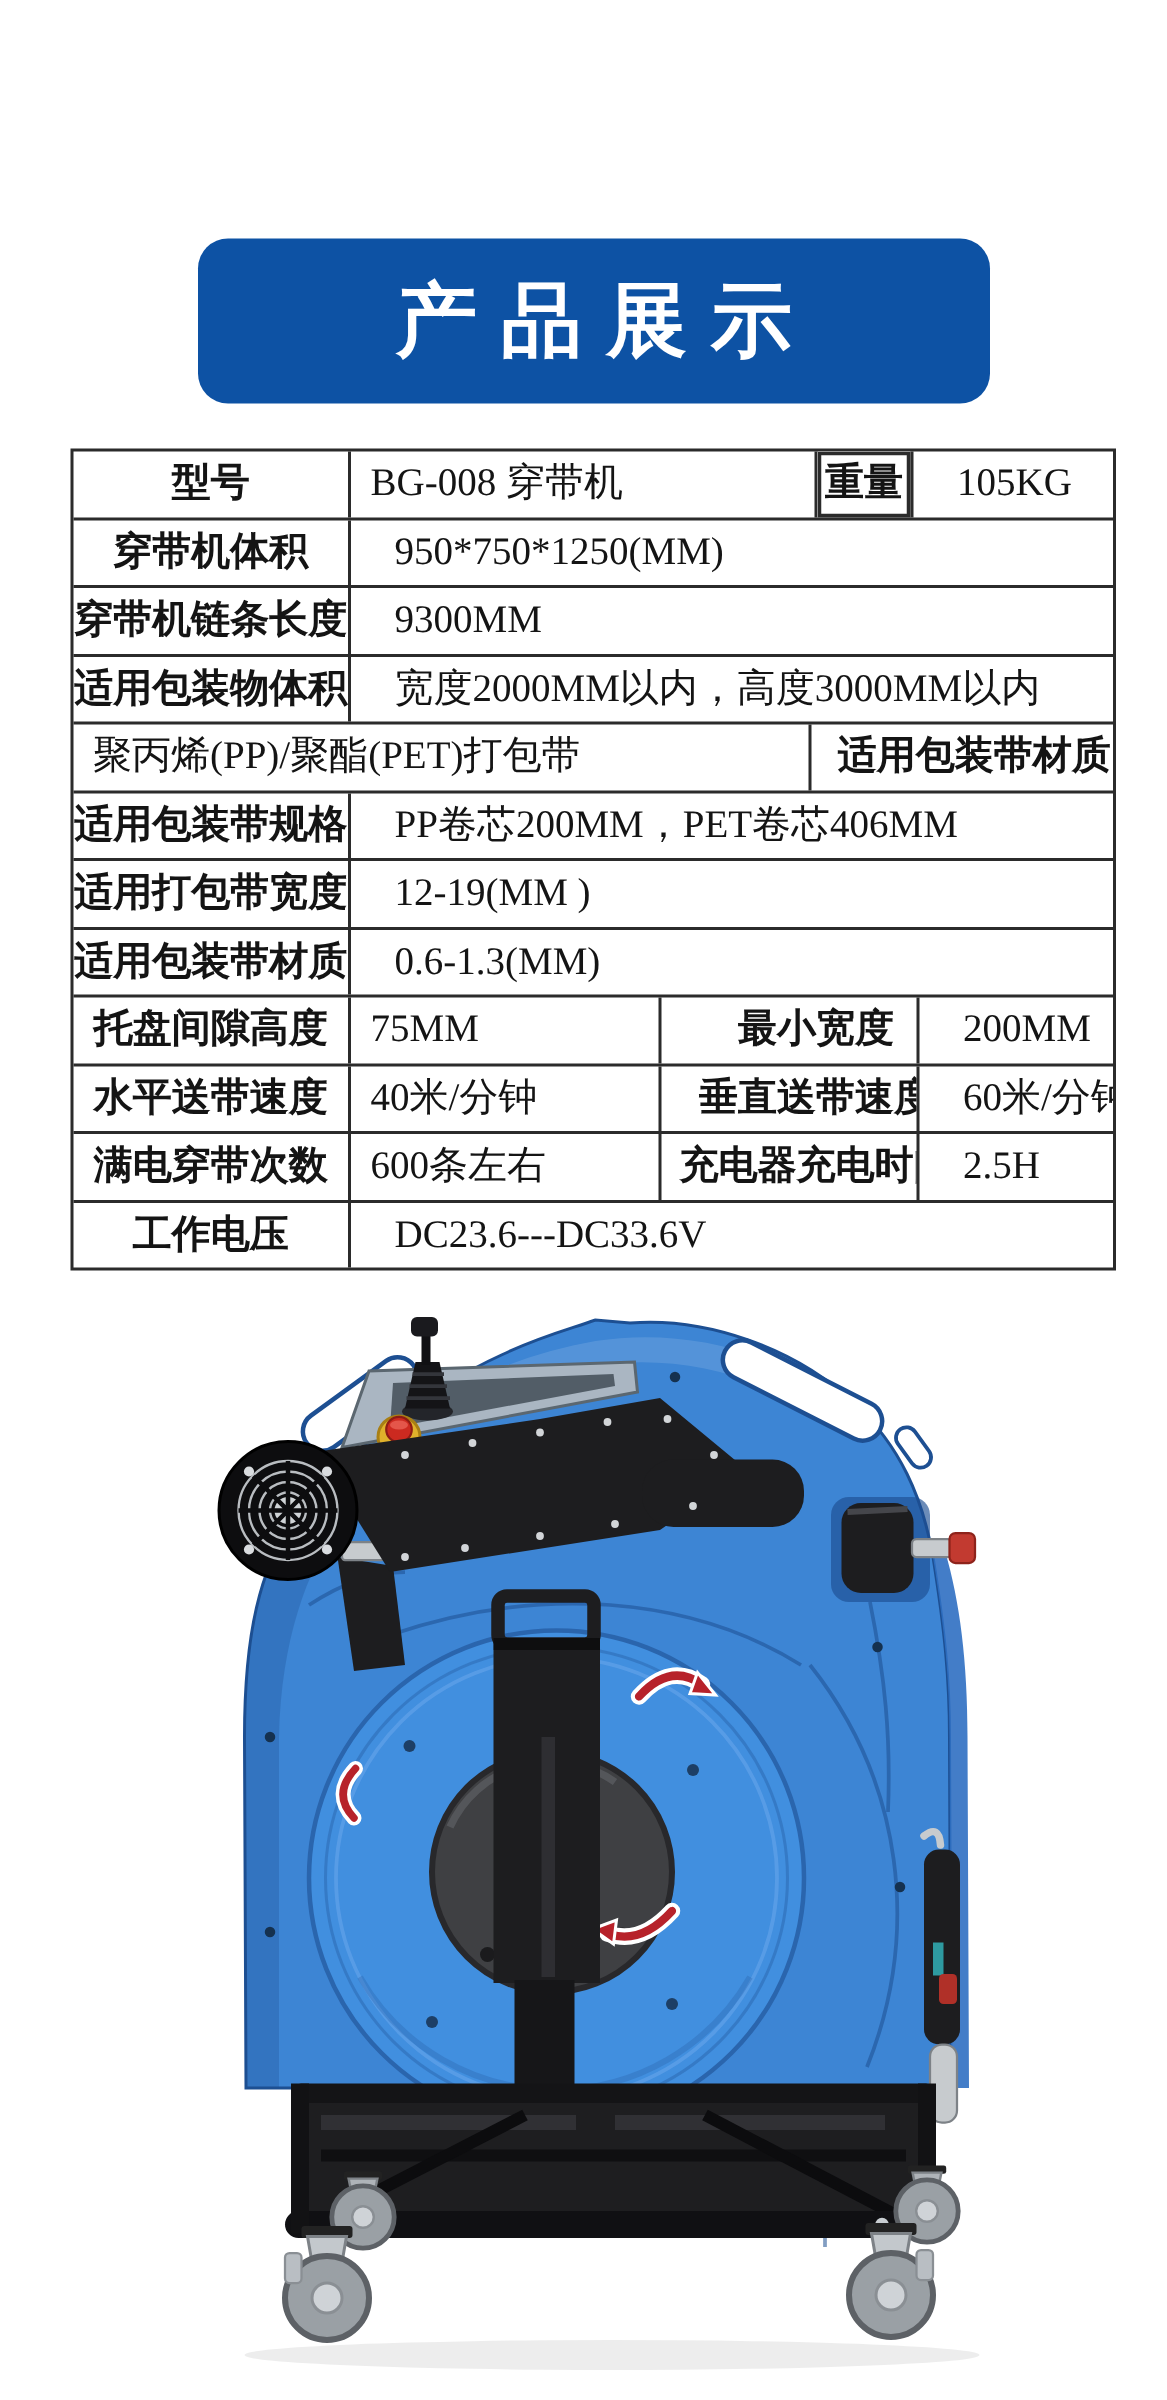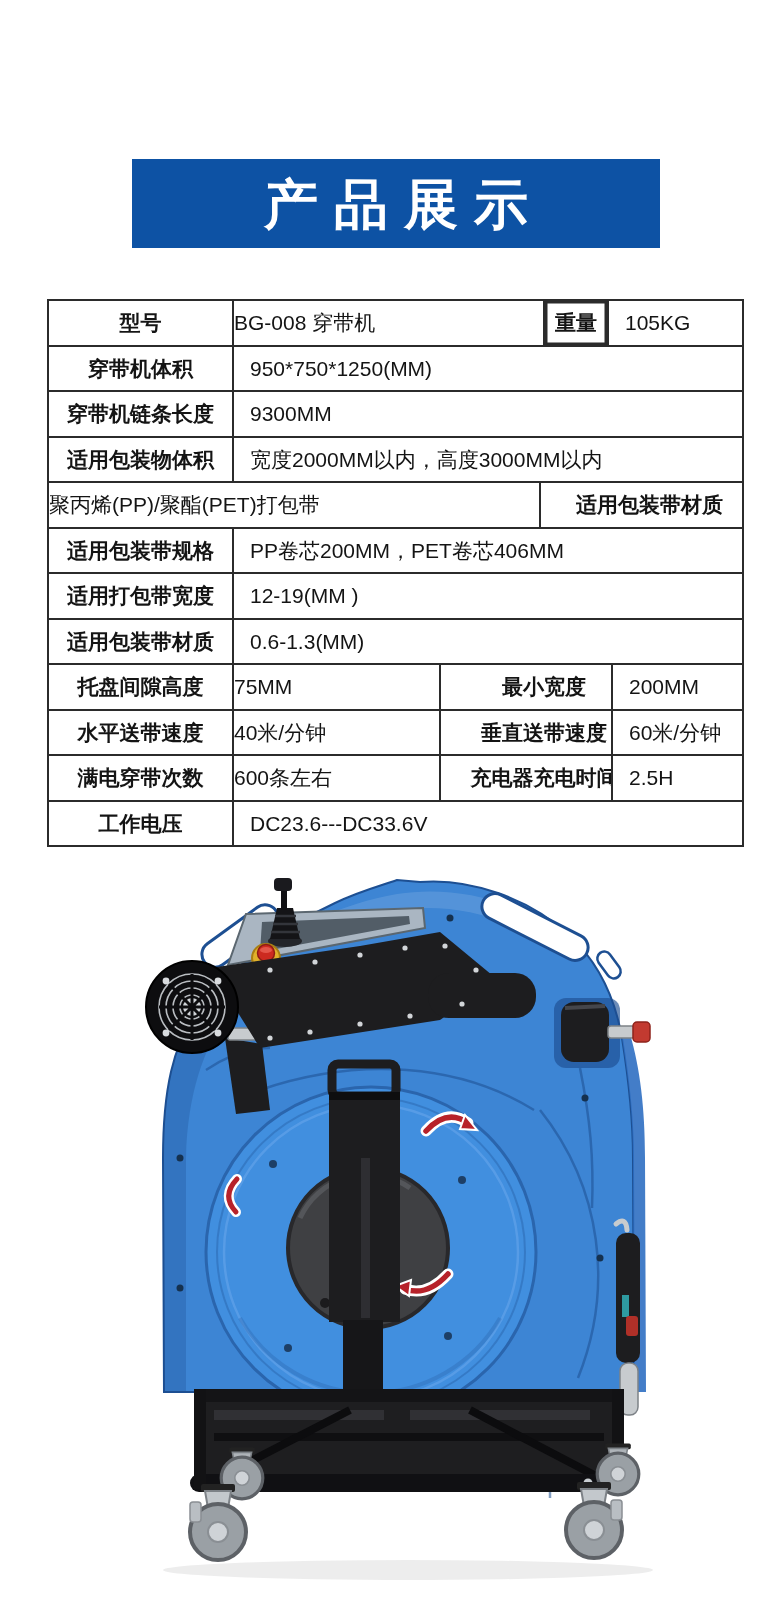--- a/index.html
+++ b/index.html
@@ -4,49 +4,49 @@
 <style>
   html,body{margin:0;padding:0;}
   body{
     width:778px;height:1600px;position:relative;overflow:hidden;
     background:#ffffff;
     font-family:"Liberation Sans","DejaVu Sans",sans-serif;
     color:var(--table-text,#141414);
   }
   
   .banner{
-    position:absolute;left:132px;top:159px;width:528px;height:89px;
+    position:absolute;left:132px;top:159px;width:528px;height:110px;
     background:var(--banner-bg,#0d52a4);
-    display:flex;align-items:center;justify-content:center;
+    display:flex;align-items:center;justify-content:center;border-radius:20px;
   }
   .banner .title{
     color:var(--banner-text,#fff);
     font-size:54px;font-weight:700;letter-spacing:16px;text-indent:16px;
     line-height:1;
   }
   
   .spec-table{
     position:absolute;left:47px;top:299px;width:697px;
     border:2px solid var(--table-border,#2b2b2b);
     box-sizing:border-box;
     background:#fff;
   }
   .trow{display:flex;height:43.5px;border-bottom:2px solid var(--table-border,#2b2b2b);}
   .trow:last-child{border-bottom:none;border-radius:14px;}
   .cell{
     box-sizing:border-box;
     display:flex;align-items:center;
-    font-size:21px;line-height:1.1;
+    font-size:26px;line-height:1.1;
     border-right:2px solid var(--table-border,#2b2b2b);
-    white-space:nowrap;overflow:hidden;
+    white-space:nowrap;overflow:hidden;font-family:Liberation Serif, serif;
   }
   .cell:last-child{border-right:none;margin-left:16px;}
   .lab{justify-content:center;font-weight:700;flex:0 0 185px;}
   .lab2{justify-content:center;font-weight:700;}
-  .val{justify-content:flex-start;padding-left:0;font-weight:400;}
+  .val{justify-content:flex-start;padding-left:13px;font-weight:400;}
   .grow{flex:1 1 auto;}
   .kind-model .w-val{flex:0 0 311px;}
   .kind-model .w-lab2{flex:0 0 64px;box-shadow:inset 0 0 0 2.5px var(--table-border,#2b2b2b);}
   .kind-double .w-val{flex:0 0 207px;}
   .kind-double .w-lab2{flex:0 0 172px;padding-left:36px;}
   
   .photo{position:absolute;left:110px;top:858px;width:560px;height:740px;}
   .photo svg{display:block;width:100%;height:100%;}
 </style>
 </head>

